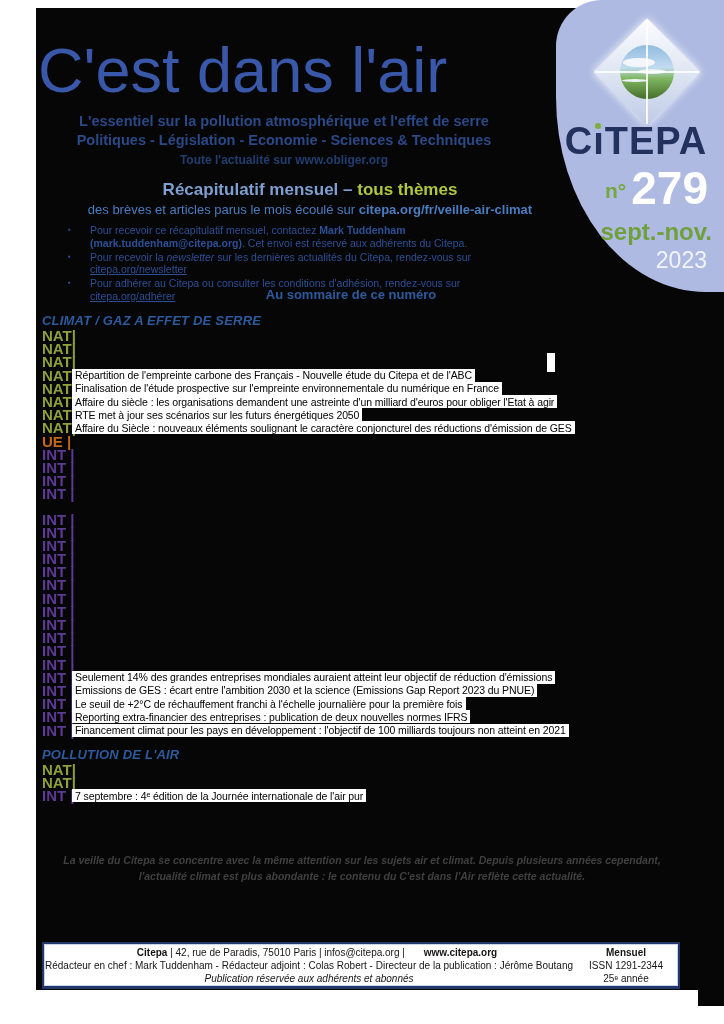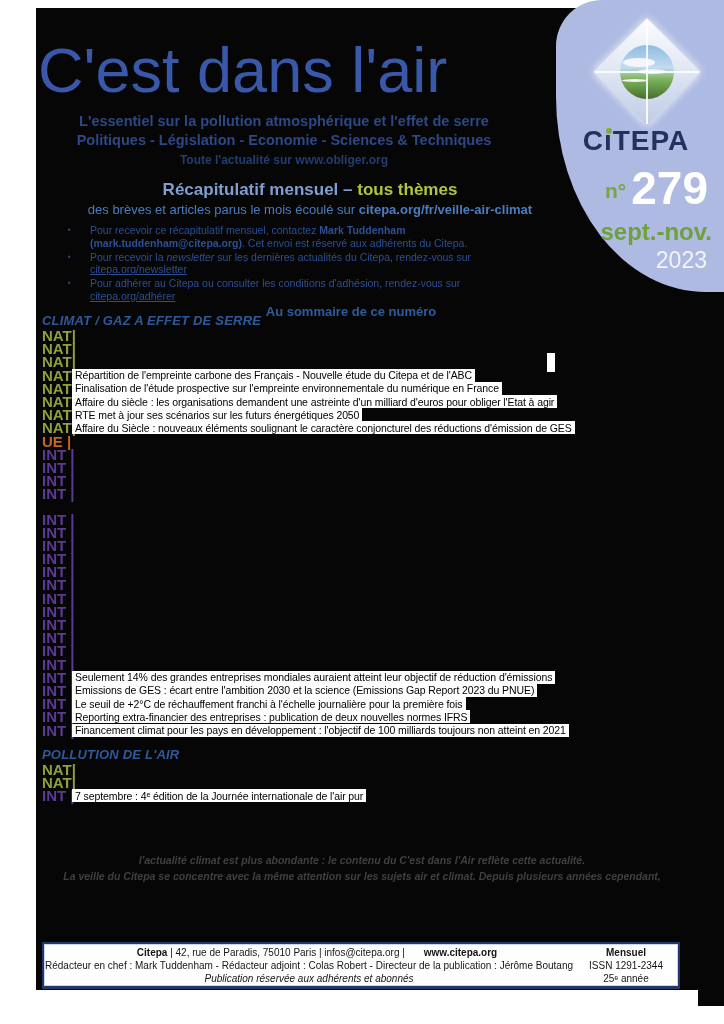--- a/index.html
+++ b/index.html
@@ -30,21 +30,21 @@
     overflow:hidden;
   }
   .globe::before{
     content:'';position:absolute;left:3px;top:13px;width:32px;height:9px;border-radius:50%;
     background:#F3F7FB;box-shadow:13px 9px 0 -2px #EAF1F7, -4px 18px 0 -3px #EDF3F8;
   }
   .facet-v{position:absolute;left:90px;top:20px;width:2px;height:104px;background:rgba(255,255,255,.85);}
   .facet-h{position:absolute;left:39px;top:71px;width:104px;height:2px;background:rgba(255,255,255,.85);}
   .brand{
     position:absolute;left:0;right:8px;top:124px;text-align:center;
-    color:#23315E;font-size:28px;font-weight:bold;letter-spacing:1px;line-height:34px;
+    color:#23315E;font-size:38px;font-weight:bold;letter-spacing:1px;line-height:34px;
   }
   .brand .i{position:relative;}
   .brand .i::after{content:'';position:absolute;left:2px;top:3px;width:6px;height:6px;border-radius:50%;background:#7FAE3D;}
   .issue{position:absolute;right:16px;top:166px;display:flex;align-items:flex-end;}
   .issue .no{color:#74A73F;font-size:21px;font-weight:bold;padding-bottom:7px;margin-right:5px;}
   .issue .num{color:#FFFFFF;font-size:46px;font-weight:bold;line-height:44px;}
   .period{position:absolute;right:12px;top:218px;color:#6FA03C;font-size:24px;font-weight:bold;}
   .year{position:absolute;right:17px;top:247px;color:#F2F4F8;font-size:23px;}
 
   
@@ -61,21 +61,21 @@
   .recap-sub b{font-weight:bold;margin-top:8px;}
   .bullets{position:absolute;left:66px;top:224px;width:478px;}
   .brow{display:flex;font-size:10.5px;color:#2D4F96;line-height:12.8px;margin-bottom:1px;}
   .bsq{flex:none;width:22px;padding-left:2px;font-size:8px;line-height:12.8px;}
   .btext{flex:1;}
   .btext .bd{font-weight:bold;}
   .btext .it{font-style:italic;}
   .btext .blink{text-decoration:underline;cursor:pointer;}
 
   
-  .sommaire-h{position:absolute;left:36px;top:304px;width:630px;text-align:center;color:#2E5B9E;font-weight:bold;font-size:13px;}
+  .sommaire-h{position:absolute;left:36px;top:287px;width:630px;text-align:center;color:#2E5B9E;font-weight:bold;font-size:13px;}
   .toc{position:absolute;left:42px;top:313px;width:668px;}
   .sec-h{color:#2D5A9D;font-weight:bold;font-style:italic;font-size:13px;height:16px;letter-spacing:.2px;}
   .sec-h.second{margin-top:10px;}
   .trow{height:13.2px;display:flex;align-items:center;}
   .lbl{flex:none;width:30px;font-size:15px;font-weight:bold;white-space:pre;}
   .lbl.nat{color:#8FA03C;}
   .lbl.ue{color:#C5671B;}
   .lbl.int{color:#5E3A96;}
   .hl{
     background:#FFFFFF;color:#000000;font-size:10.5px;letter-spacing:-.1px;
@@ -268,22 +268,22 @@
       <span class="lbl nat">NAT|</span>
     </div>
     <div class="trow">
       <span class="lbl int">INT |</span>
       <span class="hl">7 septembre : 4ᵉ édition de la Journée internationale de l'air pur</span>
     </div>
   </div>
 <div class="cursor-artifact"></div>
 
 <div class="note">
+  <div>La veille du Citepa se concentre avec la même attention sur les sujets air et climat. Depuis plusieurs années cependant,</div>
   <div>l'actualité climat est plus abondante : le contenu du C'est dans l'Air reflète cette actualité.</div>
-  <div>La veille du Citepa se concentre avec la même attention sur les sujets air et climat. Depuis plusieurs années cependant,</div>
 </div>
 
 <div class="footerbox">
   <div class="fmain">
     <div id="fline1"><span class="bd">Citepa</span><span> | 42, rue de Paradis, 75010 Paris | infos@citepa.org | </span><span class="bd">www.citepa.org</span></div>
     <div>Rédacteur en chef : Mark Tuddenham - Rédacteur adjoint : Colas Robert - Directeur de la publication : Jérôme Boutang</div>
     <div class="fline3">Publication réservée aux adhérents et abonnés</div>
   </div>
   <div class="fright">
     <div class="bd">Mensuel</div>

